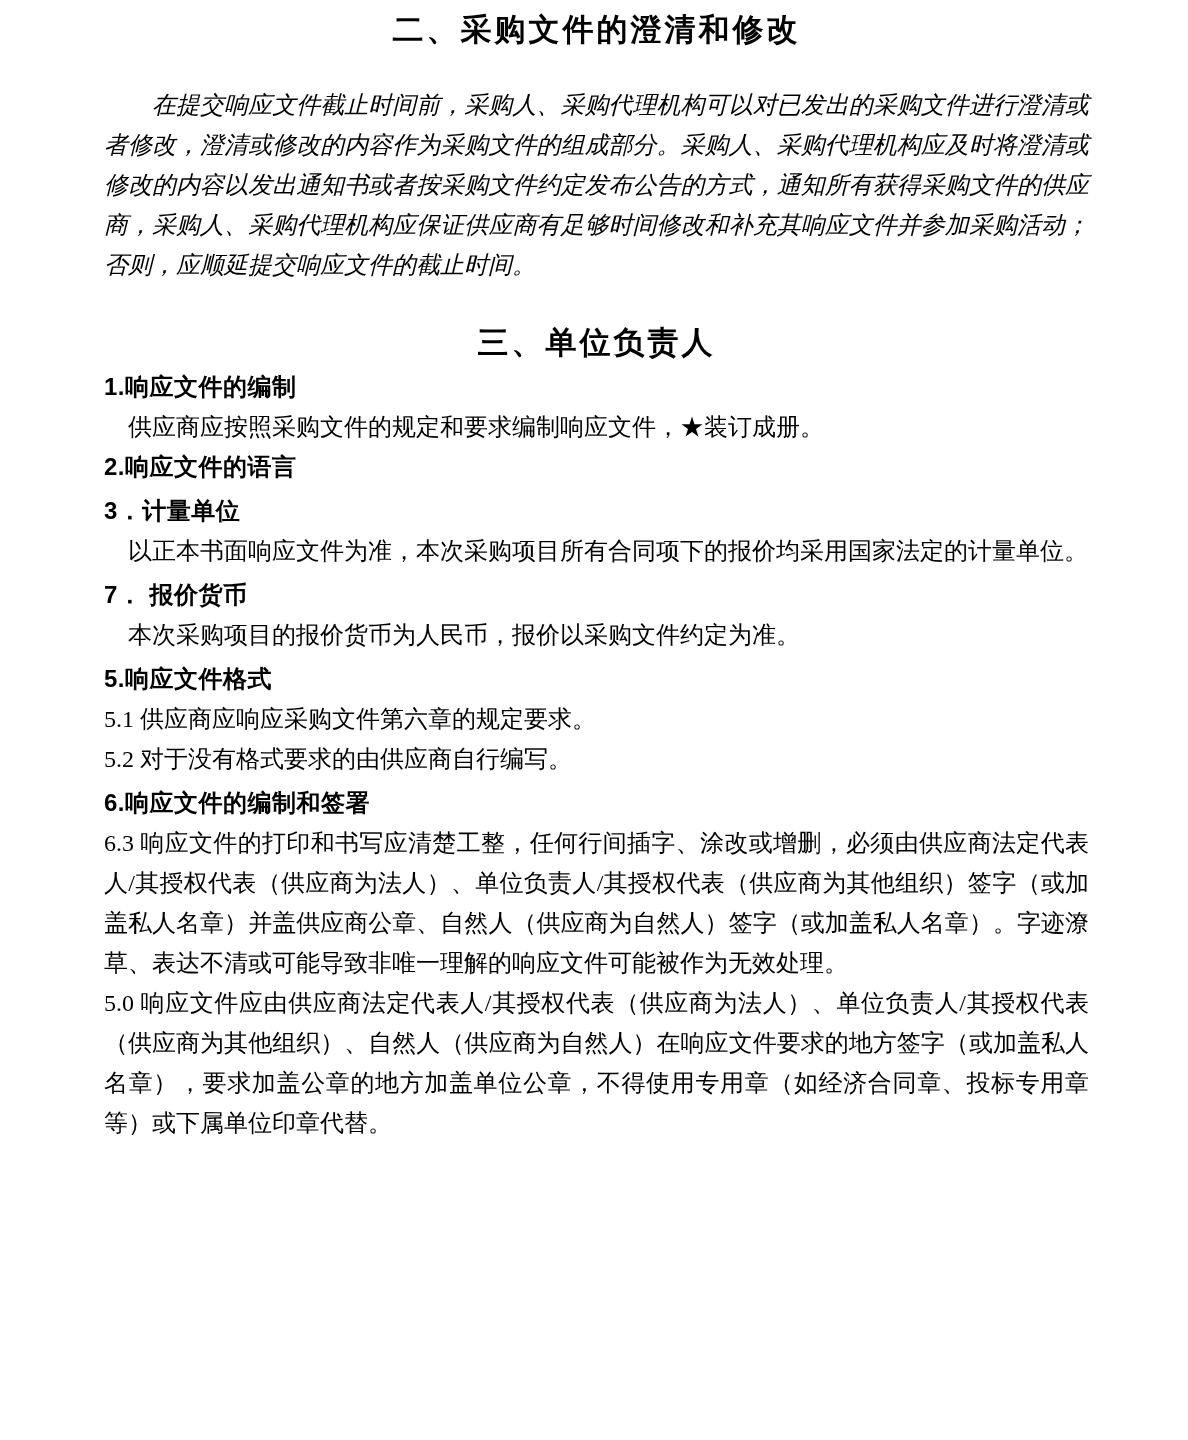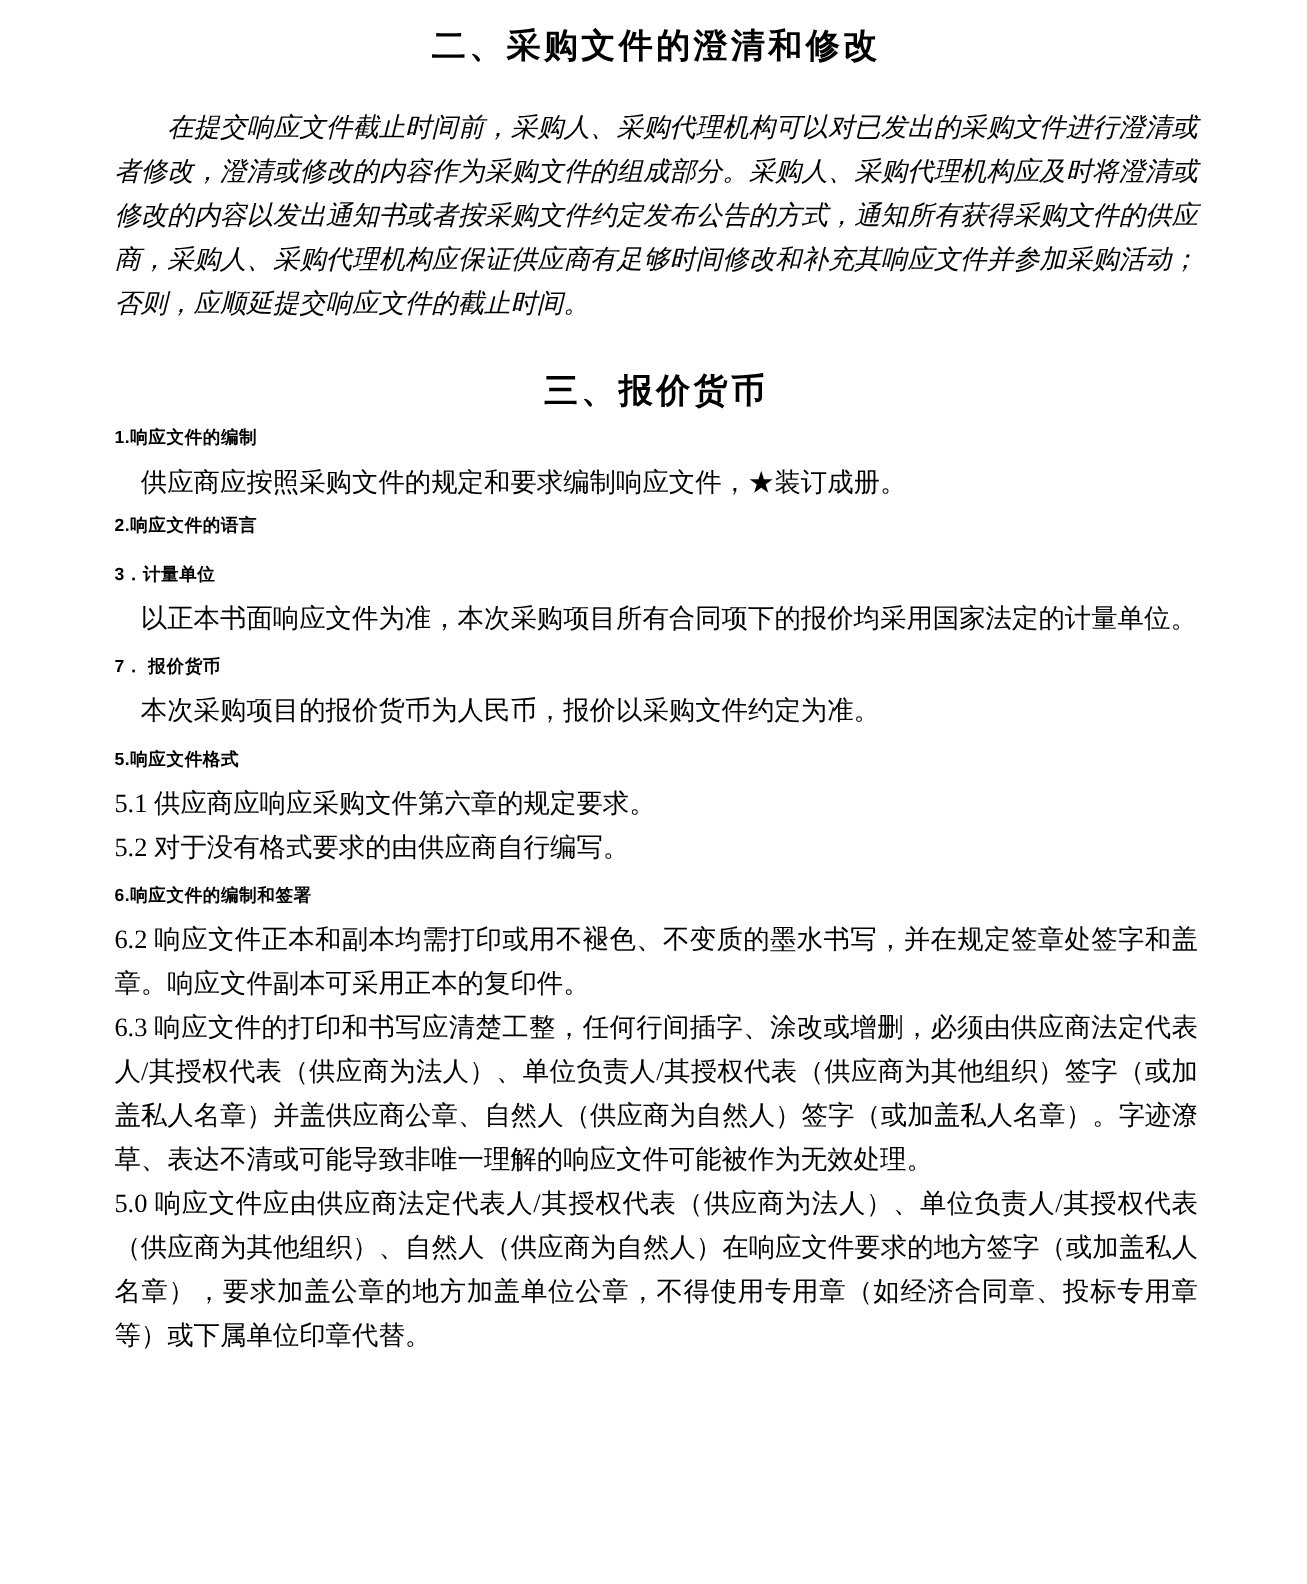--- a/index.html
+++ b/index.html
@@ -7,21 +7,21 @@
     width: 1188px;
     height: 1440px;
     background: #ffffff;
     color: #000000;
     overflow: hidden;
   }
   .page {
     box-sizing: border-box;
     width: 1188px;
     height: 1440px;
-    padding: 20px 99px 0 104px;
+    padding: 8px 99px 0 104px;
     font-family: "Liberation Serif", "DejaVu Serif", serif;
     font-size: 24px;
     line-height: 40px;
   }
   .doc-title {
     margin: 0;
     text-align: center;
     font-size: 31px;
     line-height: 44px;
     font-weight: 700;
@@ -35,52 +35,51 @@
   .para {
     margin: 0;
     text-align: justify;
     text-align-last: left;
   }
   .first-para { margin-top: 33px; font-style: italic; }
   .indent-2 { text-indent: 2em; }
   .indent-1 { text-indent: 1em; }
   .clause-heading {
     margin: 0;
-    font-size: 16px;
+    font-size: 24px;
     line-height: 40px;
     font-weight: 700;
     letter-spacing: 0.5px;
     font-family: "Liberation Sans", "DejaVu Sans", sans-serif;
   }
   .mt4 { margin-top: 4px; }
 </style>
 </head>
 <body>
 
 <div class="page">
 
   <h1 class="doc-title">二、采购文件的澄清和修改</h1>
 
   <p class="para indent-2 first-para">在提交响应文件截止时间前，采购人、采购代理机构可以对已发出的采购文件进行澄清或者修改，澄清或修改的内容作为采购文件的组成部分。采购人、采购代理机构应及时将澄清或修改的内容以发出通知书或者按采购文件约定发布公告的方式，通知所有获得采购文件的供应商，采购人、采购代理机构应保证供应商有足够时间修改和补充其响应文件并参加采购活动；否则，应顺延提交响应文件的截止时间。</p>
 
-  <h1 class="doc-title title-3">三、报价货币</h1>
+  <h1 class="doc-title title-3">三、单位负责人</h1>
 
   <h2 class="clause-heading">1.响应文件的编制</h2>
   <p class="para indent-1">供应商应按照采购文件的规定和要求编制响应文件，★装订成册。</p>
 
   <h2 class="clause-heading">2.响应文件的语言</h2>
 
   <h2 class="clause-heading mt4">3．计量单位</h2>
   <p class="para indent-1">以正本书面响应文件为准，本次采购项目所有合同项下的报价均采用国家法定的计量单位。</p>
 
   <h2 class="clause-heading mt4">7． 报价货币</h2>
   <p class="para indent-1">本次采购项目的报价货币为人民币，报价以采购文件约定为准。</p>
 
   <h2 class="clause-heading mt4">5.响应文件格式</h2>
   <p class="para">5.1 供应商应响应采购文件第六章的规定要求。</p>
   <p class="para">5.2 对于没有格式要求的由供应商自行编写。</p>
 
   <h2 class="clause-heading mt4">6.响应文件的编制和签署</h2>
-  <p class="para">6.2 响应文件正本和副本均需打印或用不褪色、不变质的墨水书写，并在规定签章处签字和盖章。响应文件副本可采用正本的复印件。</p>
   <p class="para">6.3 响应文件的打印和书写应清楚工整，任何行间插字、涂改或增删，必须由供应商法定代表人/其授权代表（供应商为法人）、单位负责人/其授权代表（供应商为其他组织）签字（或加盖私人名章）并盖供应商公章、自然人（供应商为自然人）签字（或加盖私人名章）。字迹潦草、表达不清或可能导致非唯一理解的响应文件可能被作为无效处理。</p>
   <p class="para">5.0 响应文件应由供应商法定代表人/其授权代表（供应商为法人）、单位负责人/其授权代表（供应商为其他组织）、自然人（供应商为自然人）在响应文件要求的地方签字（或加盖私人名章），要求加盖公章的地方加盖单位公章，不得使用专用章（如经济合同章、投标专用章等）或下属单位印章代替。</p>
 
 </div>
 
 </body></html>

